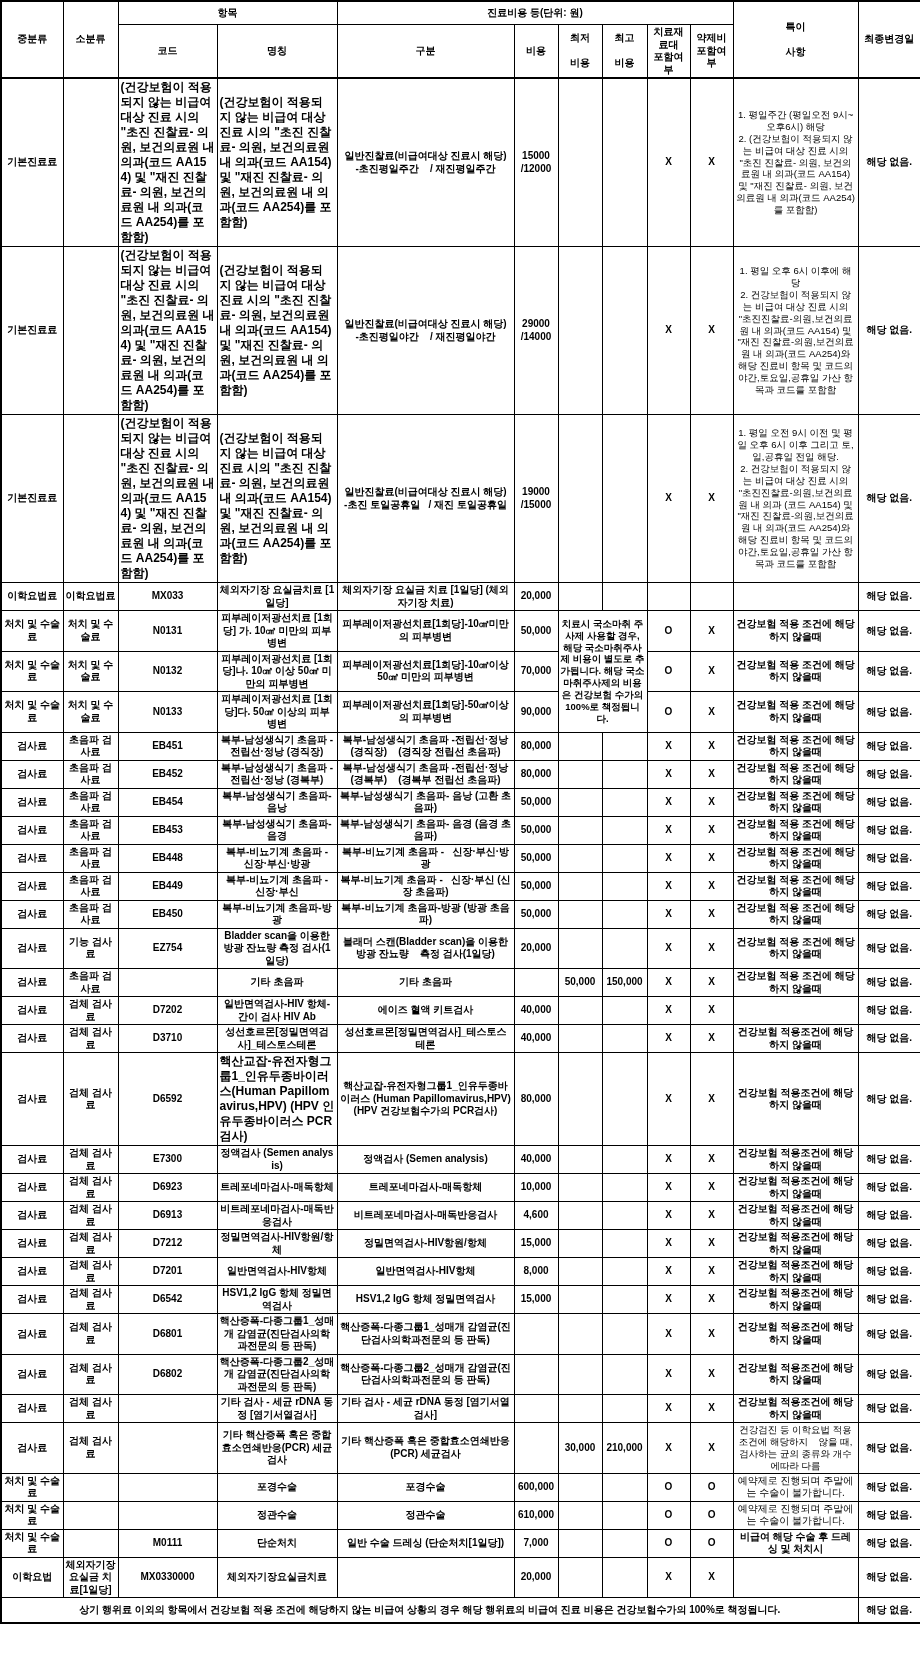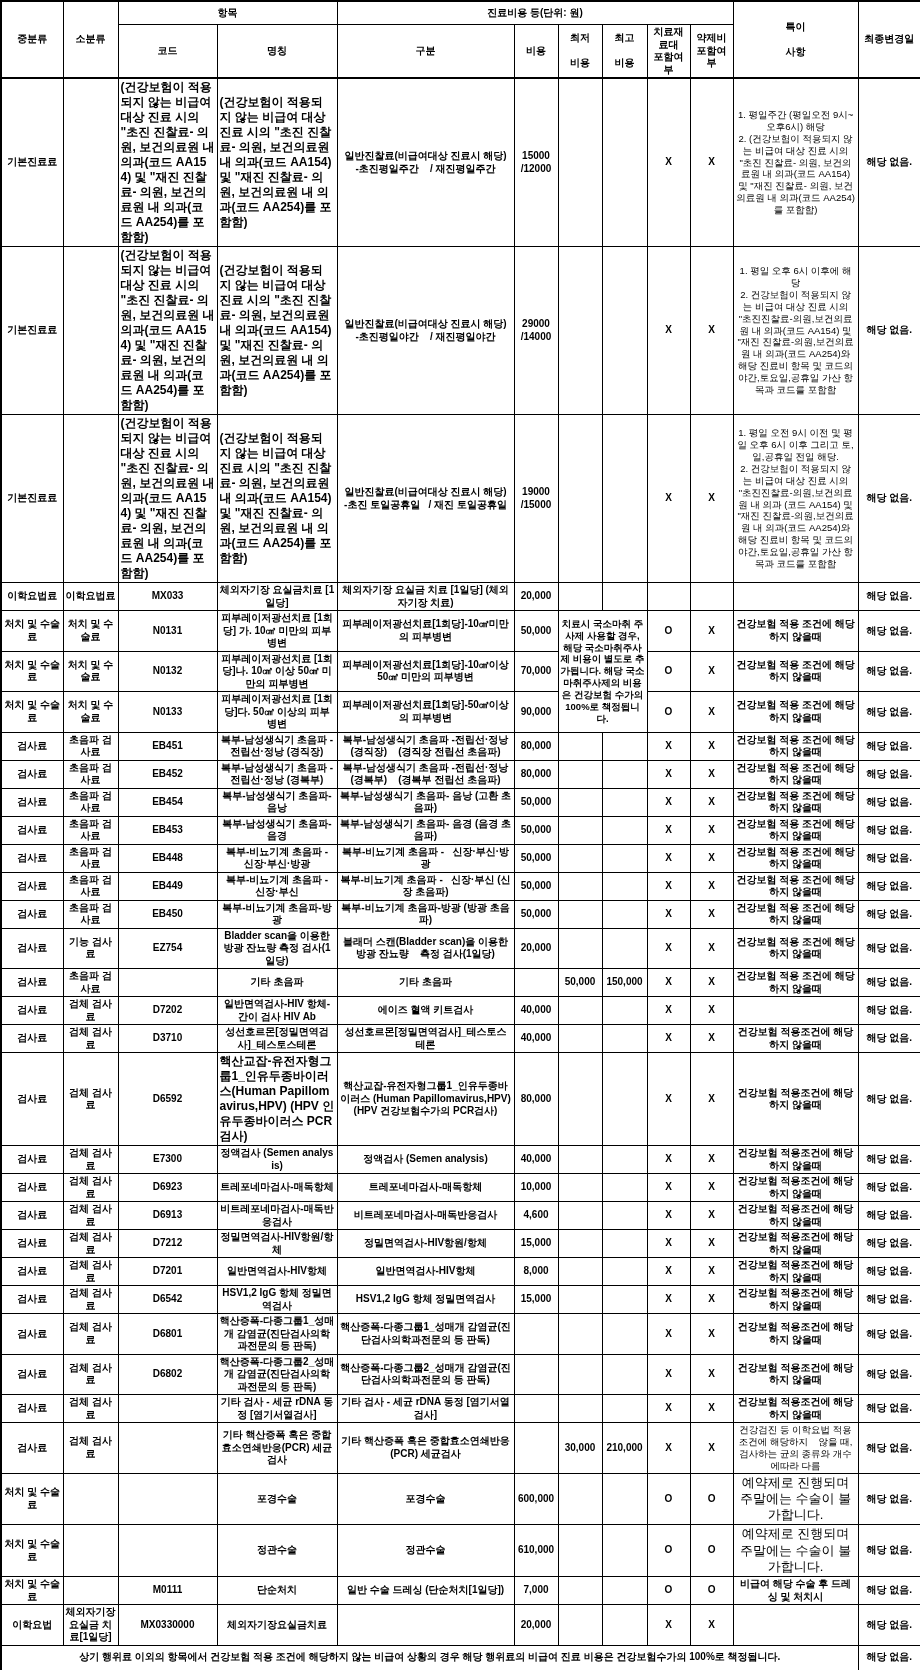--- a/index.html
+++ b/index.html
@@ -9,21 +9,21 @@
   th,td{border:1px solid #000;font-size:10px;line-height:1.25;padding:1px 2px;
         vertical-align:middle;text-align:center;font-weight:bold;
         white-space:pre-wrap;overflow-wrap:anywhere;word-break:break-all;}
   thead th{font-weight:bold;}
   tr.h1 th{height:20px;}
   tr.h2 th{height:46px;}
   td.l{text-align:left;}
   td.sm{font-size:12px;font-weight:bold;}
   td.note{text-align:center;}
   td.note.long{font-weight:normal;font-size:9.5px;}
-  td.note.small{font-weight:normal;font-size:13px;}
+  td.note.small{font-weight:normal;font-size:10px;}
   td.mergedNote{font-weight:bold;font-size:9.5px;text-align:center;}
   tr.dashed td{border-bottom:1px dashed #000;}
   tfoot td{height:22px;}
   thead th{border-bottom-width:1px;}
   table thead{border-bottom:2px solid #000;}
 </style>
 </head>
 <body>
 
 <div class="wrap">

